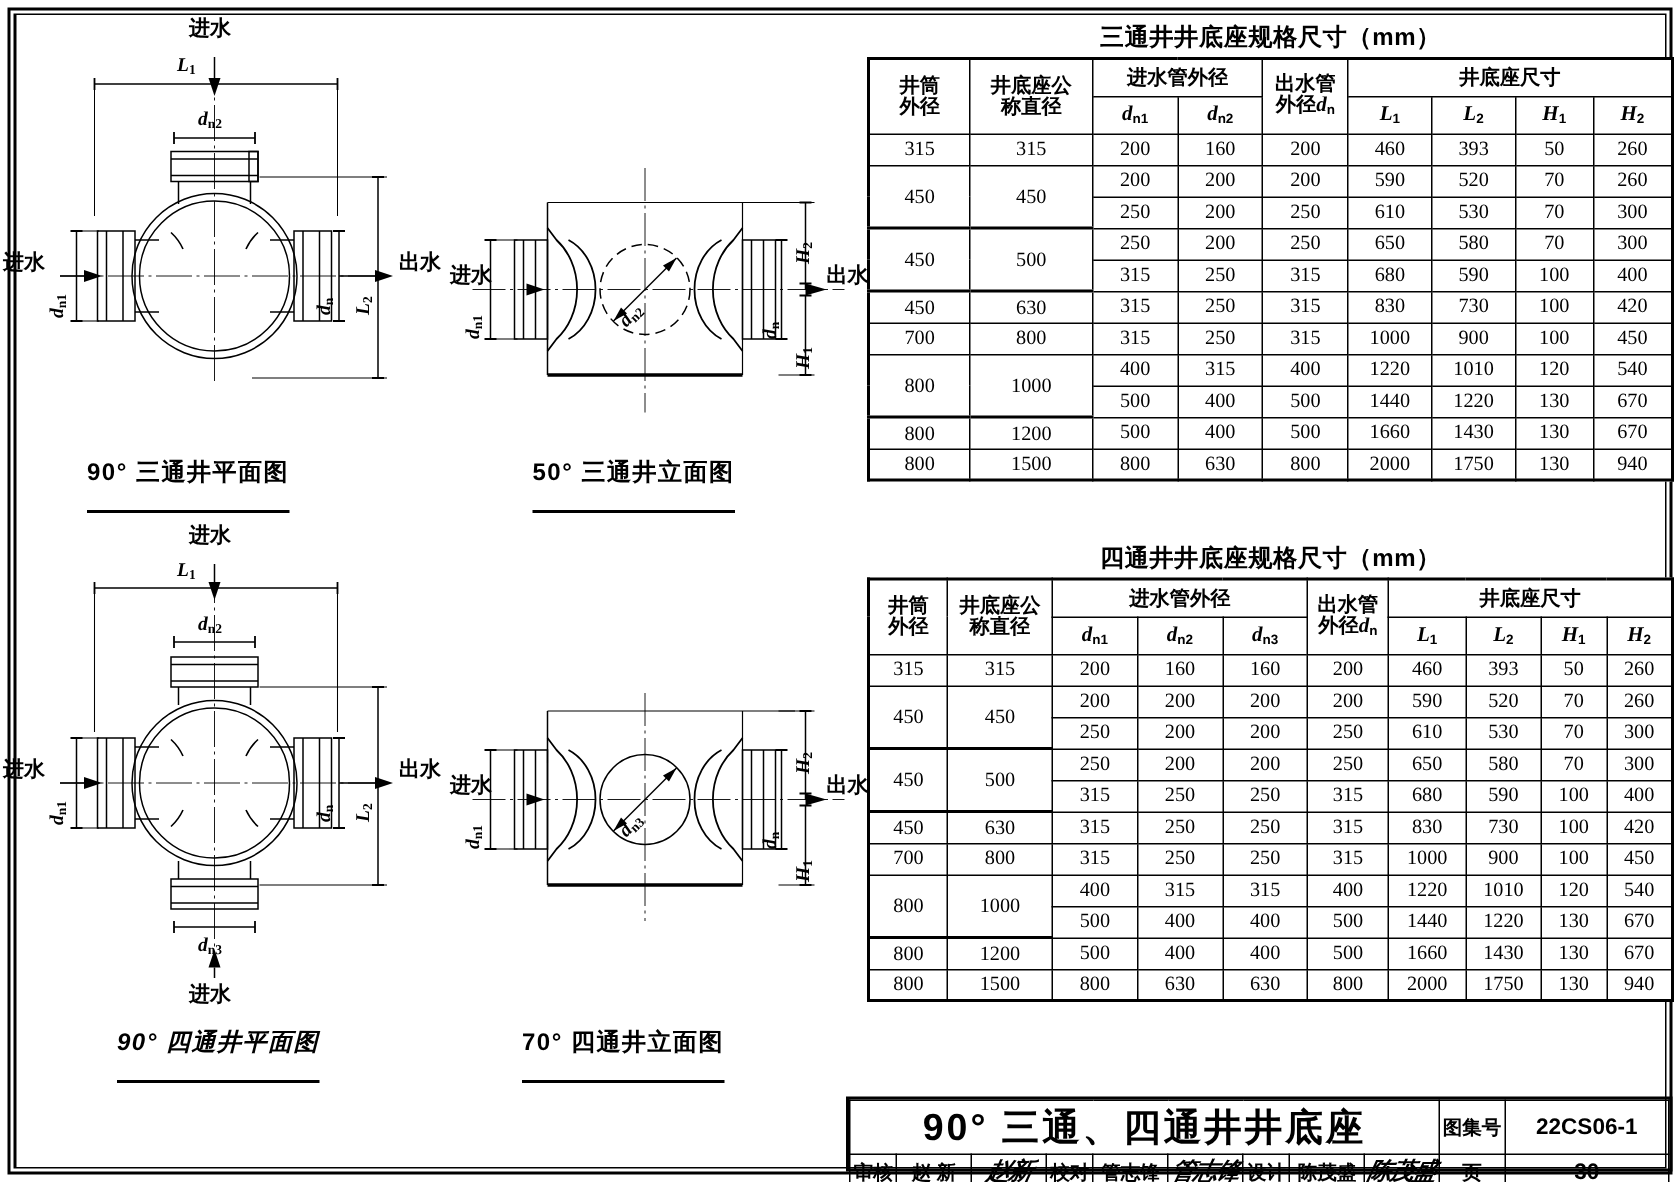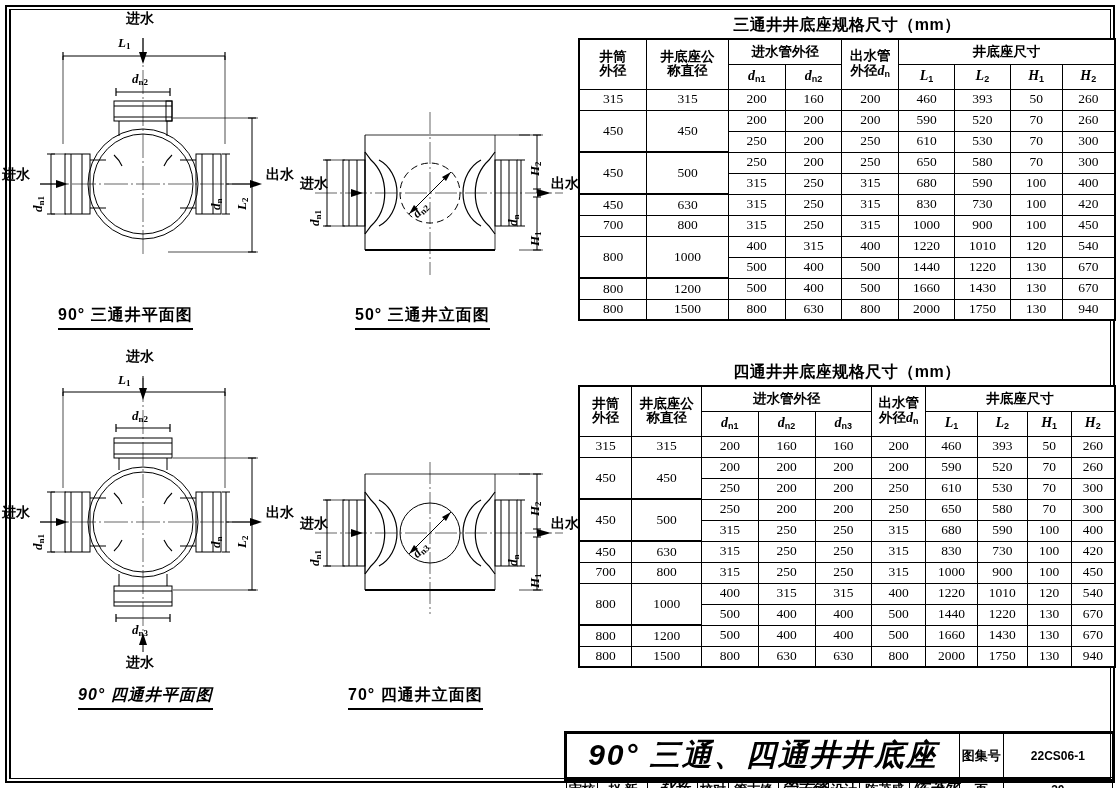--- a/index.html
+++ b/index.html
@@ -28,21 +28,21 @@
 
   
   .draw-area { position:absolute; }
 
   .cap {
     position:absolute;
     font-size:16px;
     font-weight:bold;
     letter-spacing:1px;
     border-bottom:2px solid #000;
-    padding-bottom:2px;
+    padding-bottom:14px;
     white-space:nowrap;
     text-align:center;
   }
   .lbl-cn { position:absolute; font-size:14px; white-space:nowrap; font-weight:bold; letter-spacing:0px;}
   .lbl-it { position:absolute; font-size:13px; white-space:nowrap; font-style:italic; font-family:"Liberation Serif", serif; font-weight:bold;}
   .sub { font-size:9px; font-style:normal; vertical-align:-2px; }
   .rot90 { transform:rotate(-90deg); transform-origin:left top; }
   .rotd  { transform:rotate(-45deg); transform-origin:left top; }
 
   
@@ -76,23 +76,23 @@
 
   
   #titleblock {
     position:absolute;
     border:2px solid #000;
     border-collapse:collapse;
   }
   #titleblock table { border-collapse:collapse; width:100%; height:100%; }
   #titleblock td { border:1px solid #000; text-align:center; vertical-align:middle;
                    font-family:"Liberation Sans", sans-serif; font-weight:bold; }
-  .tb-main { font-size:30px; letter-spacing:2px;font-style:italic; }
+  .tb-main { font-size:25px; letter-spacing:2px; }
   .tb-sm   { font-size:13px; }
-  .tb-num  { font-size:12px; font-family:"Liberation Serif", serif; }
+  .tb-num  { font-size:15px; font-family:"Liberation Serif", serif; }
   .sig { font-family:"Liberation Serif", serif; font-style:italic; font-weight:bold;
          font-size:16px; transform:skewX(-12deg); display:inline-block; letter-spacing:-1px;}
 </style>
 </head>
 <body>
 
 <div id="page-frame"></div>
 <div id="inner-frame"></div>
 
 <div class="draw-area" style="left:18px; top:14px; width:272px; height:290px;">

